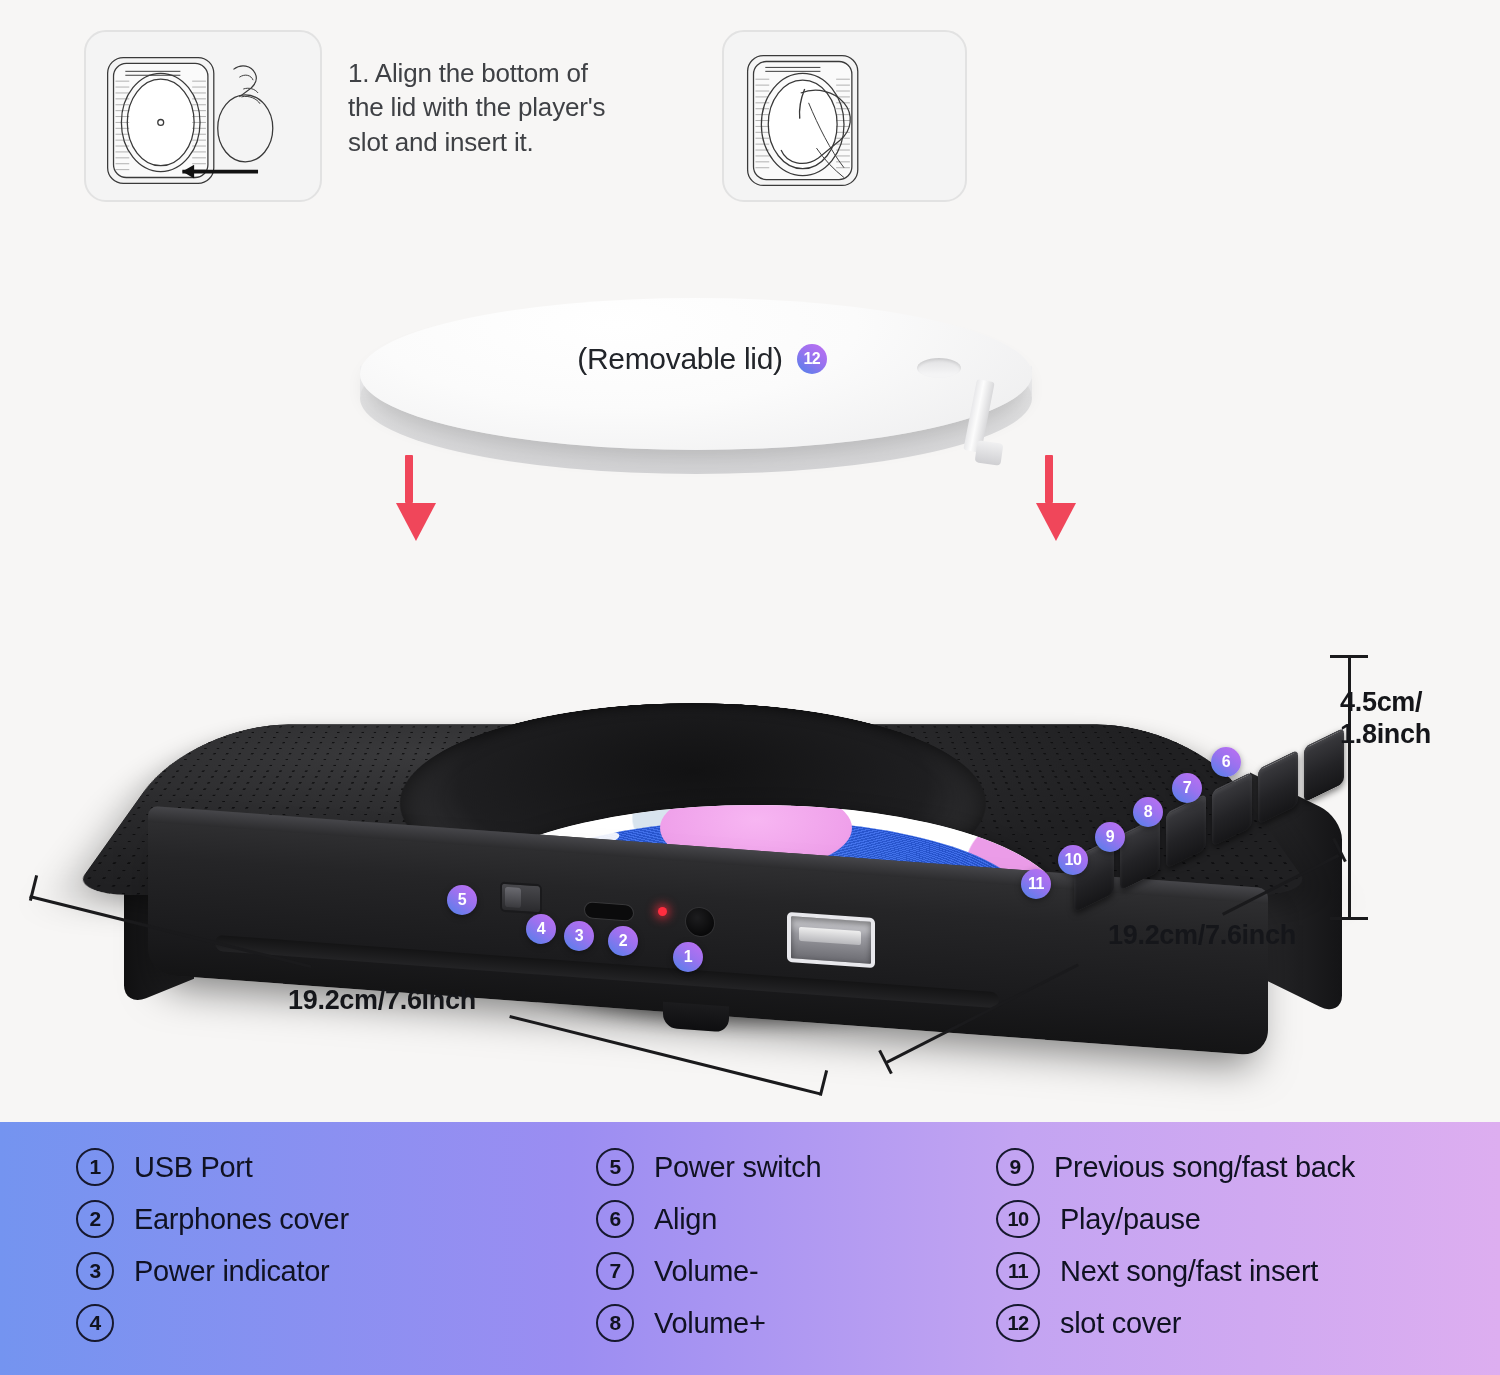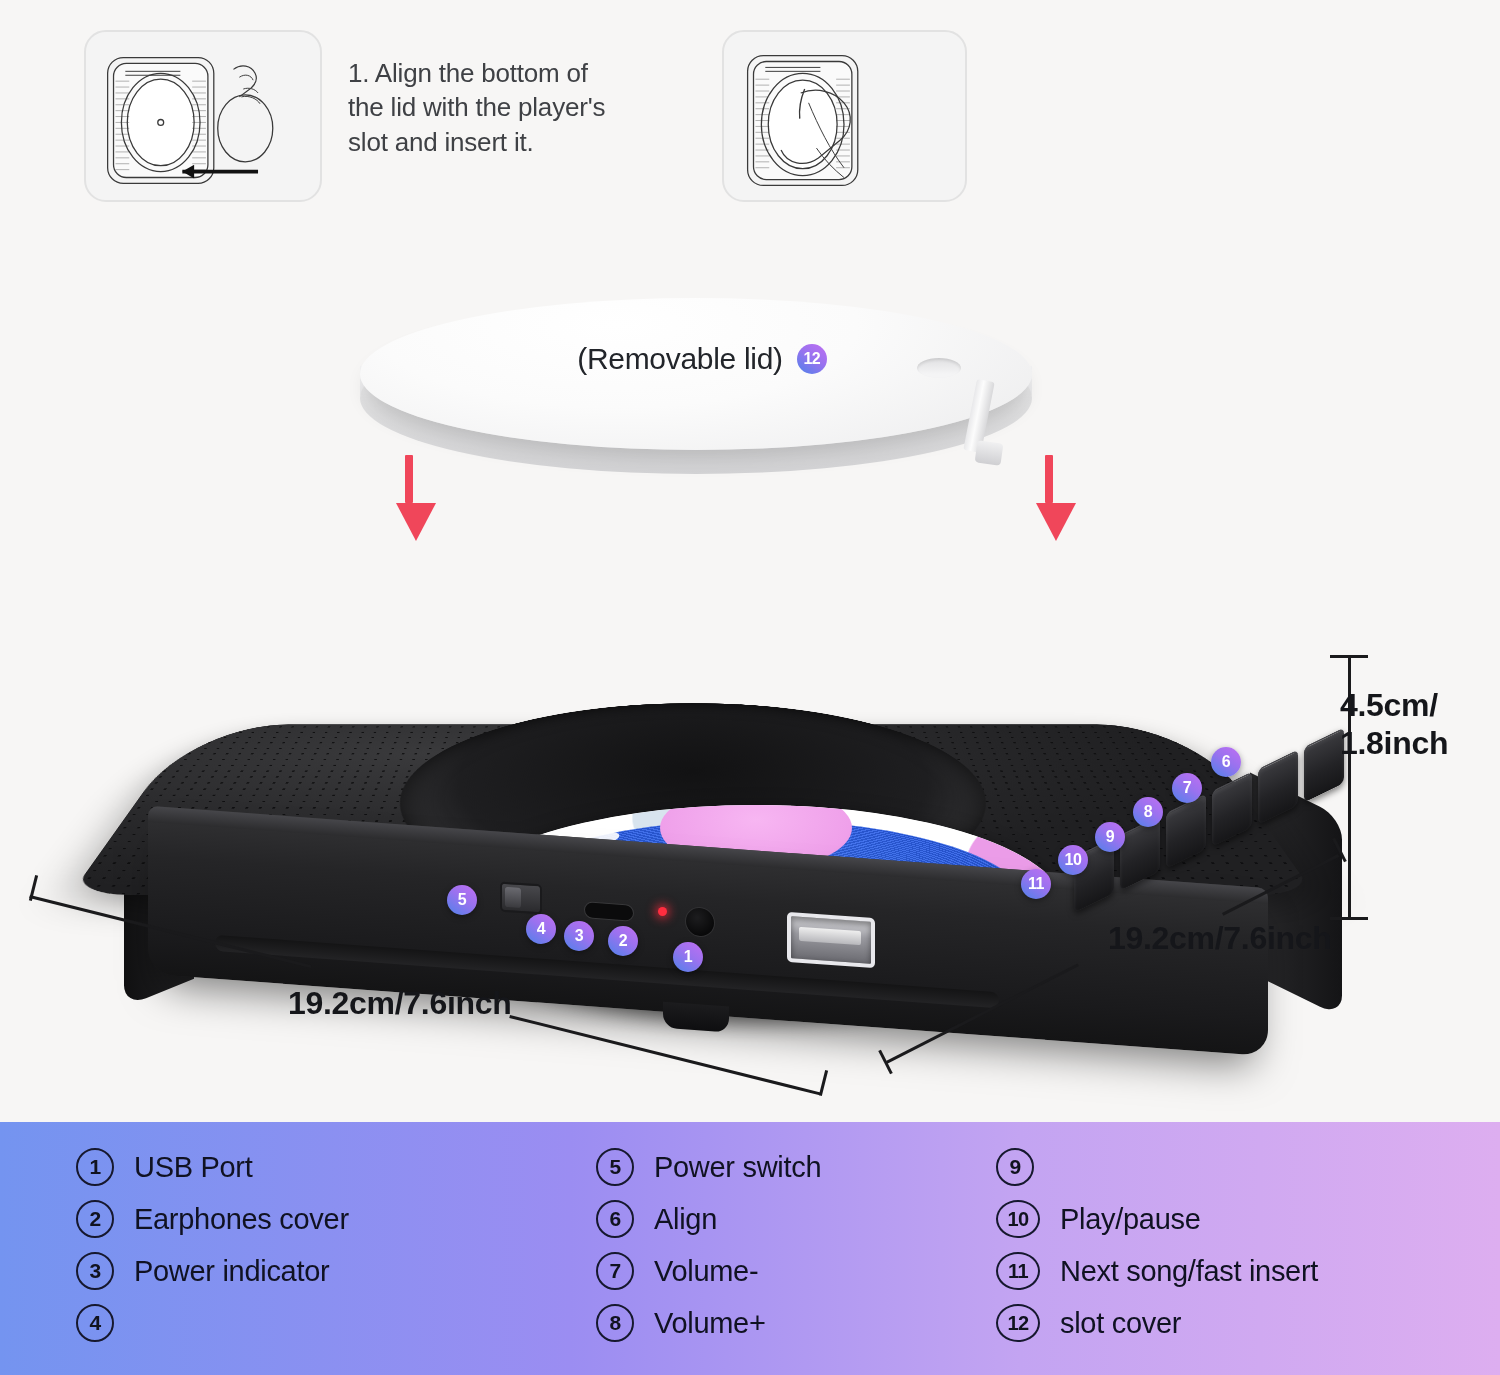--- a/index.html
+++ b/index.html
@@ -286,21 +286,21 @@
     display:flex; align-items:center; justify-content:center;
     box-shadow:0 2px 6px rgba(0,0,0,0.35);
     letter-spacing:-0.5px;
     z-index:30;
   }
   .badge.sm { width:30px; height:30px; font-size:16px; }
   .badge.lid { position:relative; width:30px; height:30px; font-size:16px; box-shadow:none; }
 
   
   .dim-text {
-    position:absolute; font-size:32px; font-weight:700; color:#15161a;
+    position:absolute; font-size:27px; font-weight:700; color:#15161a;
     letter-spacing:-0.3px; line-height:1.18;
   }
   .dim-line { position:absolute; background:#1a1a1c; }
 
   
   .legend {
     position:absolute; left:0; top:1122px; width:1500px; height:253px;
     background:linear-gradient(90deg,#7494f0 0%, #9b8df2 38%, #c3a4f2 68%, #ddaef0 100%);
     padding:26px 0 0 0;
   }
@@ -486,20 +486,21 @@
     <div class="legend-item">
       <span class="legend-num">1</span>
       <span class="legend-label">USB Port</span>
     </div>
     <div class="legend-item">
       <span class="legend-num">5</span>
       <span class="legend-label">Power switch</span>
     </div>
     <div class="legend-item">
       <span class="legend-num">9</span>
+      <span class="legend-label">Previous song/fast back</span>
     </div>
 
     <div class="legend-item">
       <span class="legend-num">2</span>
       <span class="legend-label">Earphones cover</span>
     </div>
     <div class="legend-item">
       <span class="legend-num">6</span>
       <span class="legend-label">Align</span>
     </div>

